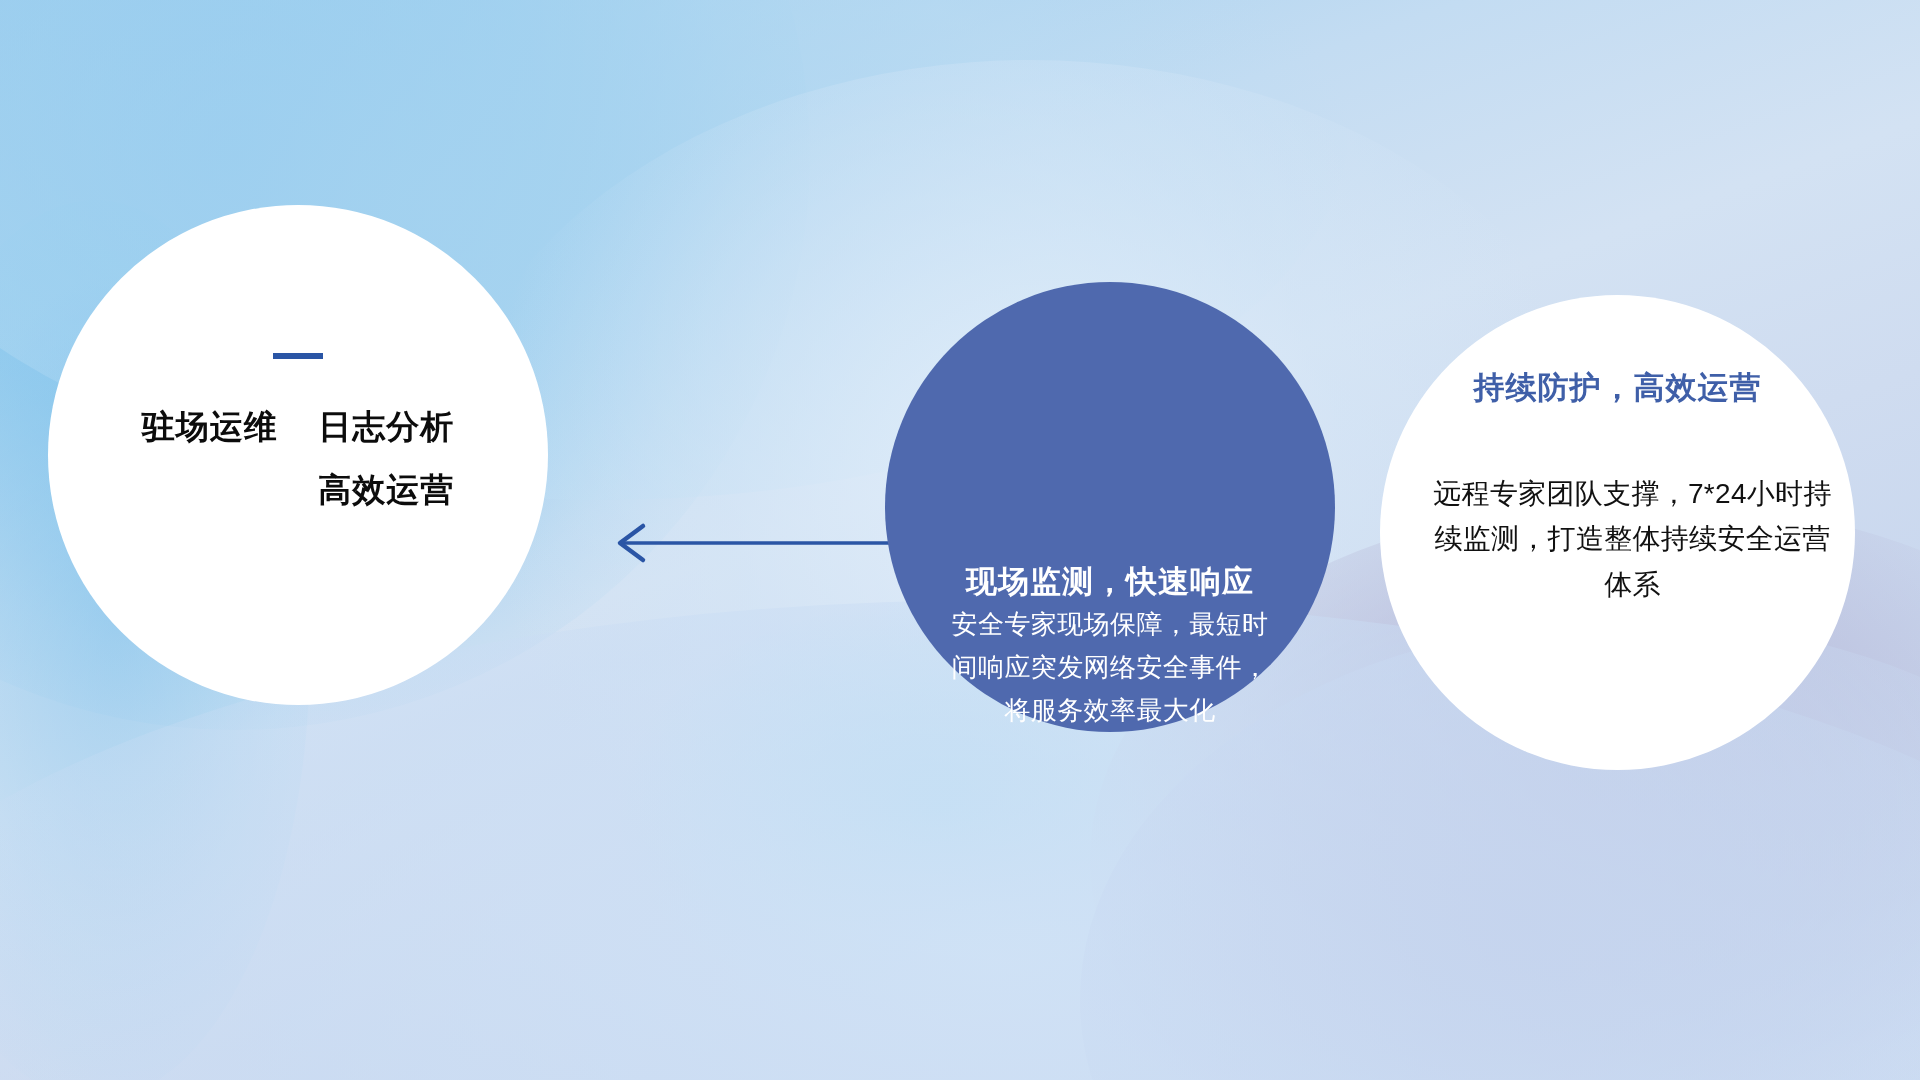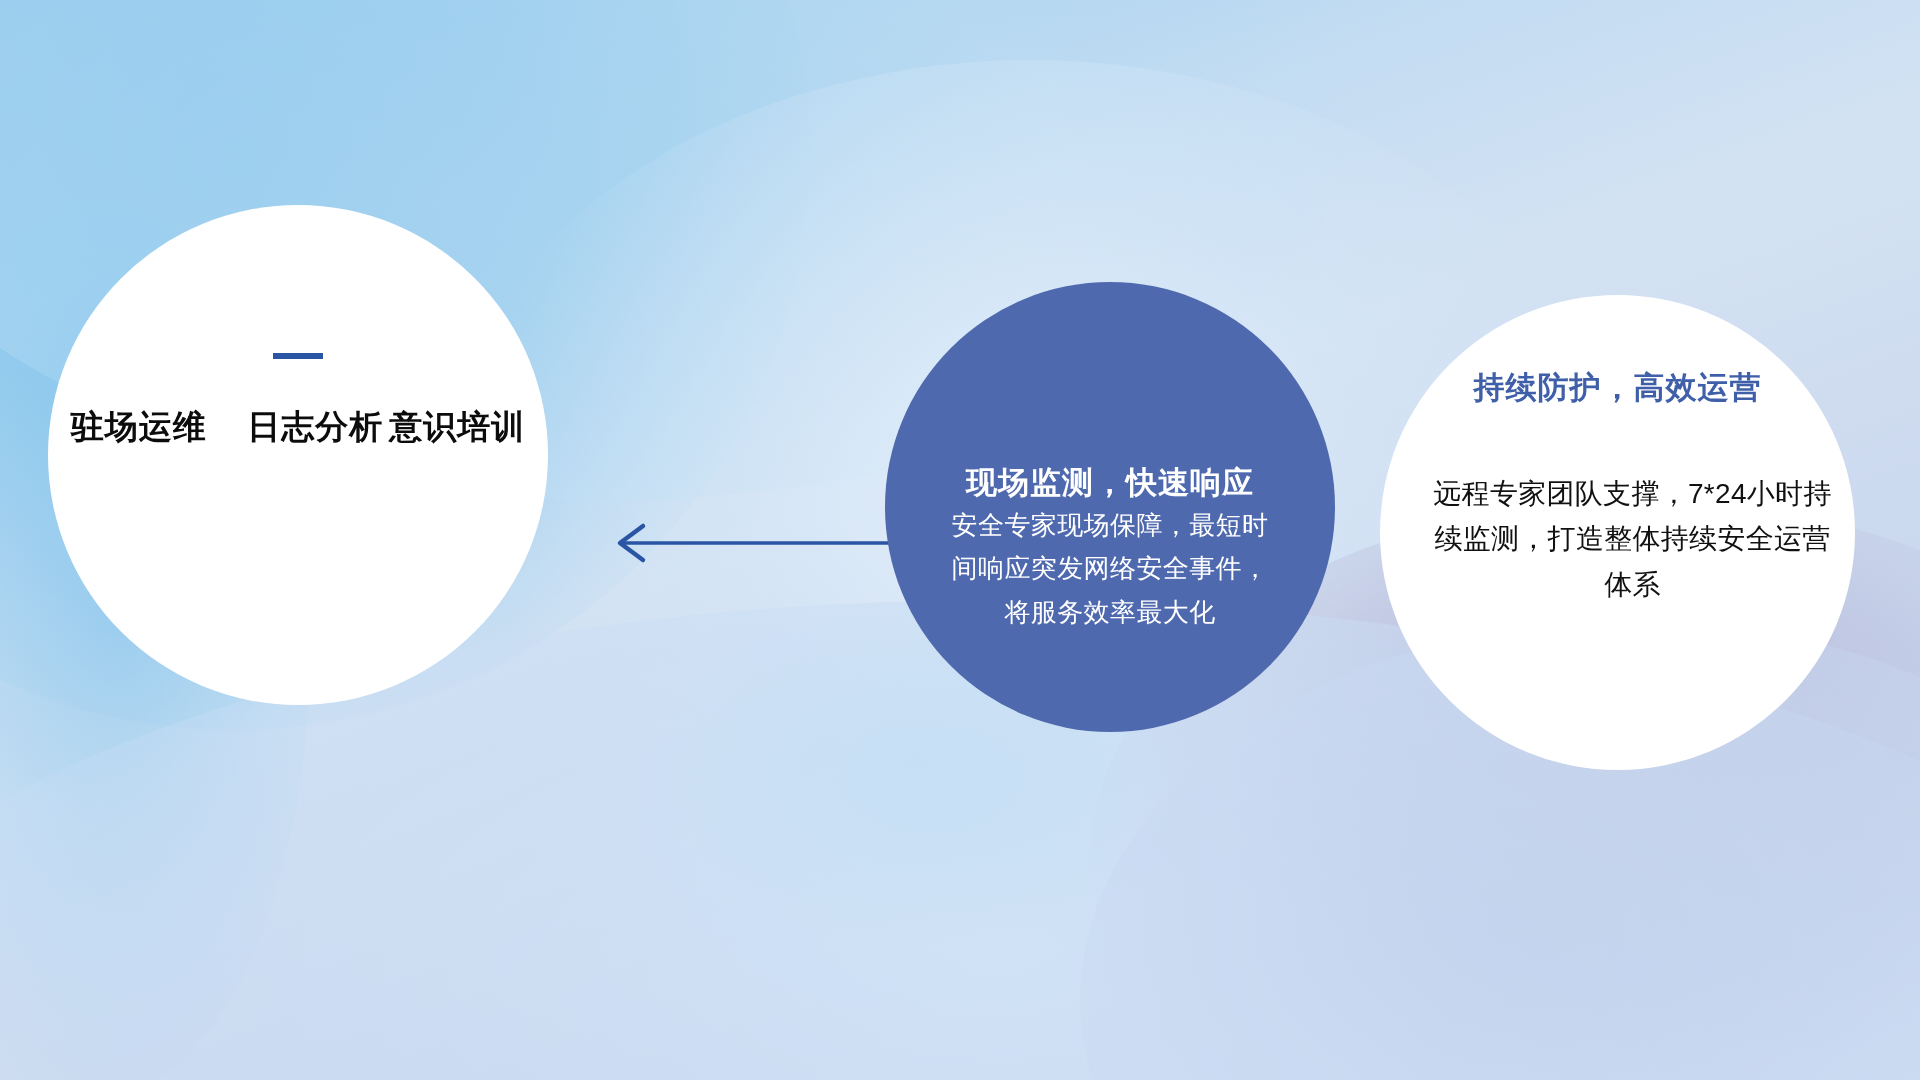--- a/index.html
+++ b/index.html
@@ -136,41 +136,41 @@
     padding-top: 148px;
   }
   .dash {
     width: 50px;
     height: 6px;
     background: #2a55a5;
     margin-bottom: 40px;
   }
   .left-lines {
     display: flex;
-    flex-direction: row;
+    flex-direction: column;
     align-items: flex-end;
     gap: 6px;
   }
   .left-line {
     font-size: 33px;
     font-weight: 700;
     color: #0c0c0c;
     letter-spacing: 1px;
     line-height: 1.72;
     white-space: pre;
     text-align: center;
   }
 
   .circle-mid {
     left: 885px;
     top: 282px;
     width: 450px;
     height: 450px;
     background: #4f69ae;
-    justify-content: center;
+    justify-content: flex-end;
     padding-top: 82px;
   }
   .mid-title {
     font-size: 31px;
     font-weight: 700;
     color: #ffffff;
     letter-spacing: 1px;
     white-space: nowrap;
     text-align: center;
   }
@@ -234,21 +234,21 @@
   <div class="bg-glow-center"></div>
   <div class="bg-glow-cyan"></div>
   <div class="bg-glow-purple"></div>
   <div class="bg-glow-bottom"></div>
   <div class="bg-glow-bottomright"></div>
 
   <div class="circle circle-left">
     <div class="dash"></div>
     <div class="left-lines">
       <div class="left-line">驻场运维    日志分析</div>
-      <div class="left-line">意识培训</div>
+      <div class="left-line">高效运营</div>
     </div>
   </div>
 
   <div class="arrow-wrap">
     <svg width="300" height="60" viewBox="0 0 300 60">
       <line x1="298" y1="31" x2="24" y2="31" stroke="#2a55a5" stroke-width="3.5"></line>
       <polyline points="45,14 22,31 45,48" fill="none" stroke="#2a55a5" stroke-width="4.5" stroke-linecap="round" stroke-linejoin="round"></polyline>
     </svg>
   </div>
 

